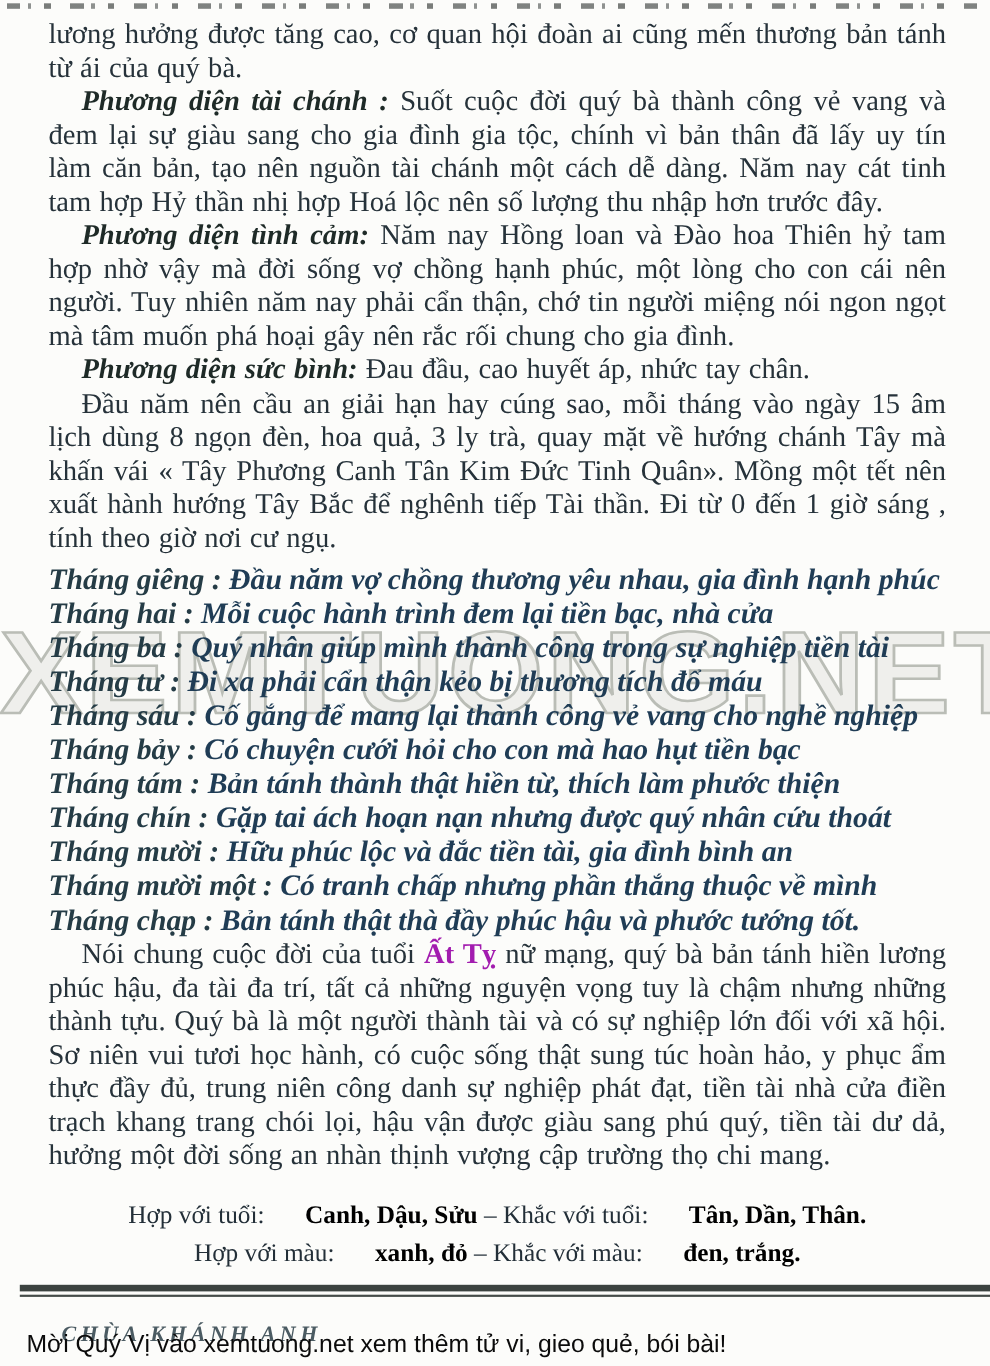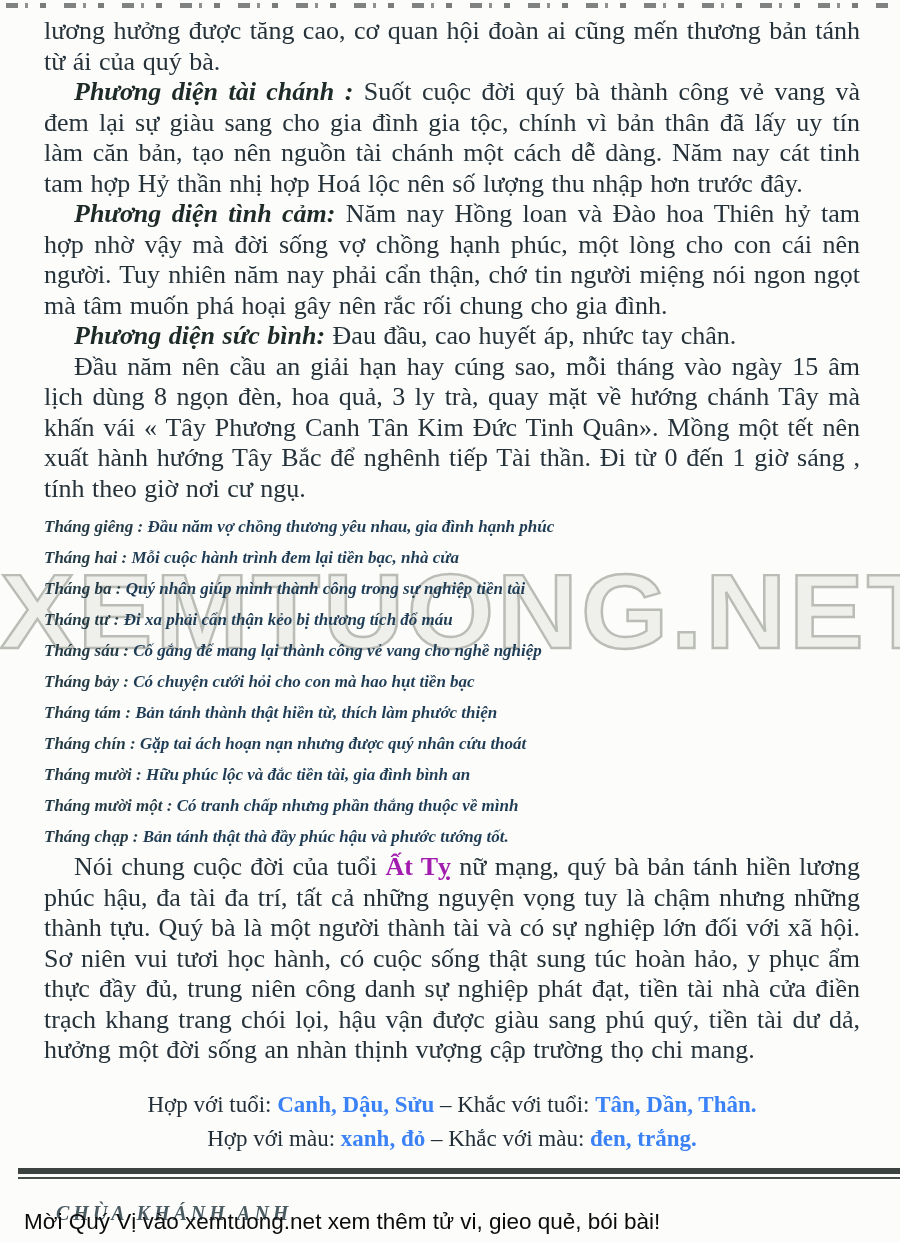--- a/index.html
+++ b/index.html
@@ -24,32 +24,32 @@
     position:absolute; top:16px; left:44px; right:40px; z-index:2;
   }
   p.body {
     font-size:26px; line-height:30.5px; text-align:justify;
     margin:0; word-spacing:1px;
   }
   p.indent { text-indent:30px; }
   .sec-heading { font-weight:bold; font-style:italic; color:#1e2a27; }
   .months { margin-top:7px; }
   .month-row {
-    font-size:17px; line-height:31px;
+    font-size:27px; line-height:31px;
     font-weight:bold; font-style:italic;
     color:#1f3c55; white-space:nowrap;
   }
   .month-label { color:#253c46; }
   .summary { margin-top:24px; }
   .summary .age-bold { font-weight:bold; font-style:normal; color:#a21caf; }
   .compat {
     margin-top:22px; text-align:center;
     font-size:23px; line-height:34px; color:#232f38;
   }
-  .compat b { color:#3b82f6; }
+  .compat b { color:#000000;margin-left:31px; }
   .bottom-rule {
     margin-top:12px; margin-left:-26px; margin-right:-40px;
     border-top:6px solid #3b423f;
     border-bottom:2px solid #454c49;
     height:11px;
   }
   .watermark {
     position:absolute; top:566px; left:0; width:900px; z-index:1;
     text-align:center;
     font-family:"Liberation Sans","DejaVu Sans",sans-serif;

